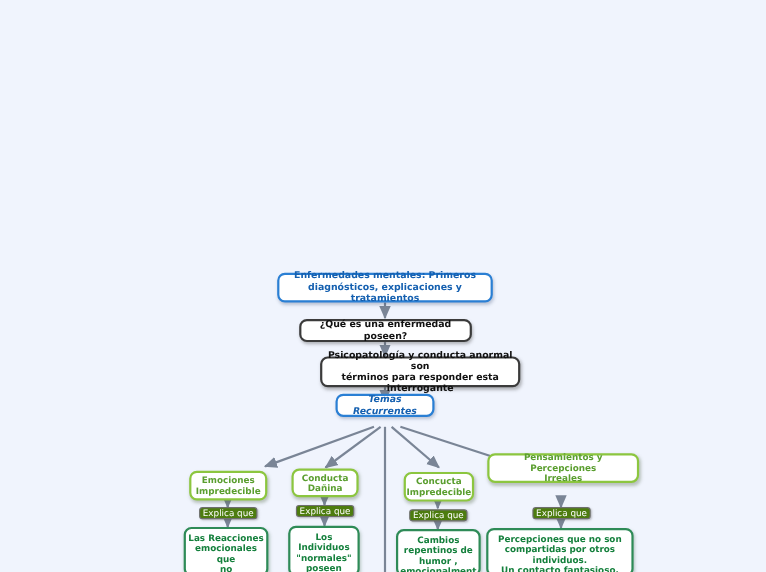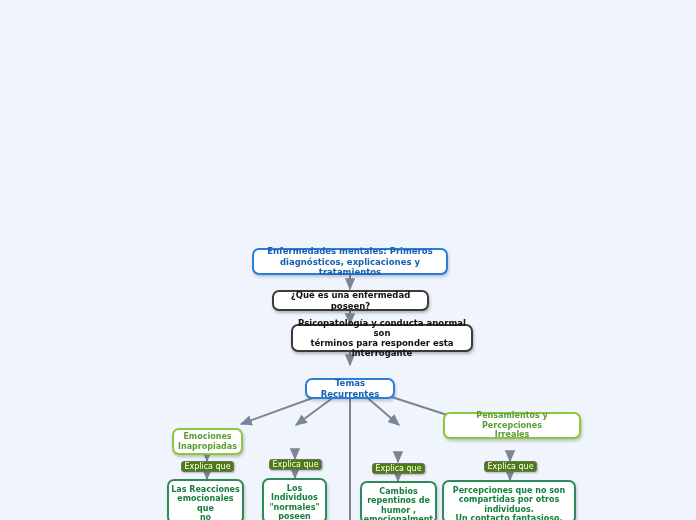--- a/index.html
+++ b/index.html
@@ -132,36 +132,40 @@
   </svg>
 
   <div class="node n-blue" style="left:252px; top:248px; width:196px; height:27px; font-size:8.5px;">Enfermedades mentales: Primeros
 diagnósticos, explicaciones y tratamientos</div>
 
   <div class="node n-dark" style="left:272px; top:290px; width:157px; height:21px; font-size:8.5px;">¿Qué es una enfermedad poseen?</div>
 
   <div class="node n-dark" style="left:259px; top:324px; width:182px; height:28px; font-size:8.5px;margin-left:32px;">Psicopatología y conducta anormal son
 términos para responder esta interrogante</div>
 
-  <div class="node n-blue" style="left:305px; top:378px; width:90px; height:21px; font-size:8.5px;">Temas Recurrentes</div>
+  <div class="node n-blue" style="left:305px; top:358px; width:90px; height:21px; font-size:8.5px;font-style:italic;">Temas Recurrentes</div>
 
   <div class="node n-green" style="left:172px; top:428px; width:71px; height:27px; font-size:8px;">Emociones
-Inapropiadas</div>
+Impredecible</div>
   <div class="edge-label" style="left:181px; top:461px; width:53px; height:11px;">Explica que</div>
   <div class="node n-leaf" style="left:167px; top:479px; width:77px; height:45px; font-size:8px;">Las Reacciones
 emocionales que
 no
 no concuerdan</div>
 
+  <div class="node n-green" style="left:265px; top:426px; width:61px; height:26px; font-size:8px;">Conducta
+Dañina</div>
   <div class="edge-label" style="left:269px; top:459px; width:53px; height:11px;">Explica que</div>
   <div class="node n-leaf" style="left:262px; top:478px; width:65px; height:46px; font-size:8px;">Los
 Individuos
 "normales"
 poseen</div>
 
+  <div class="node n-green" style="left:367px; top:429px; width:64px; height:27px; font-size:8px;">Concucta
+Impredecible</div>
   <div class="edge-label" style="left:372px; top:463px; width:53px; height:11px;">Explica que</div>
   <div class="node n-leaf" style="left:360px; top:481px; width:77px; height:43px; font-size:8px;">Cambios
 repentinos de
 humor ,
 emocionalment</div>
 
   <div class="node n-green" style="left:443px; top:412px; width:138px; height:27px; font-size:8px;">Pensamientos y Percepciones
 Irreales</div>
   <div class="edge-label" style="left:484px; top:461px; width:53px; height:11px;">Explica que</div>
   <div class="node n-leaf" style="left:442px; top:480px; width:134px; height:44px; font-size:8px;">Percepciones que no son

